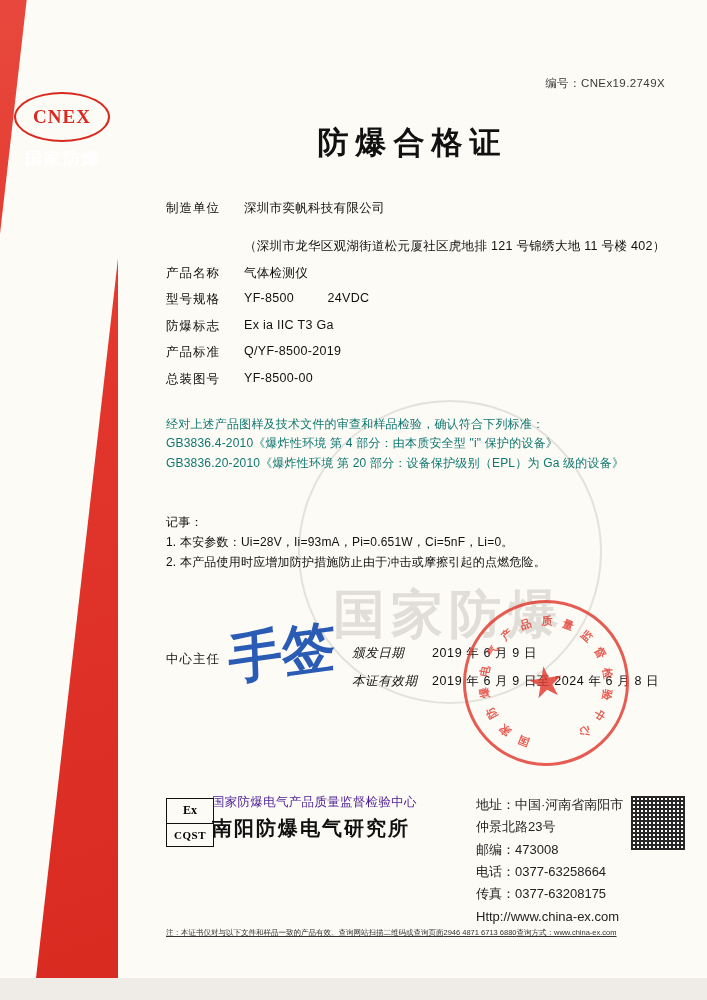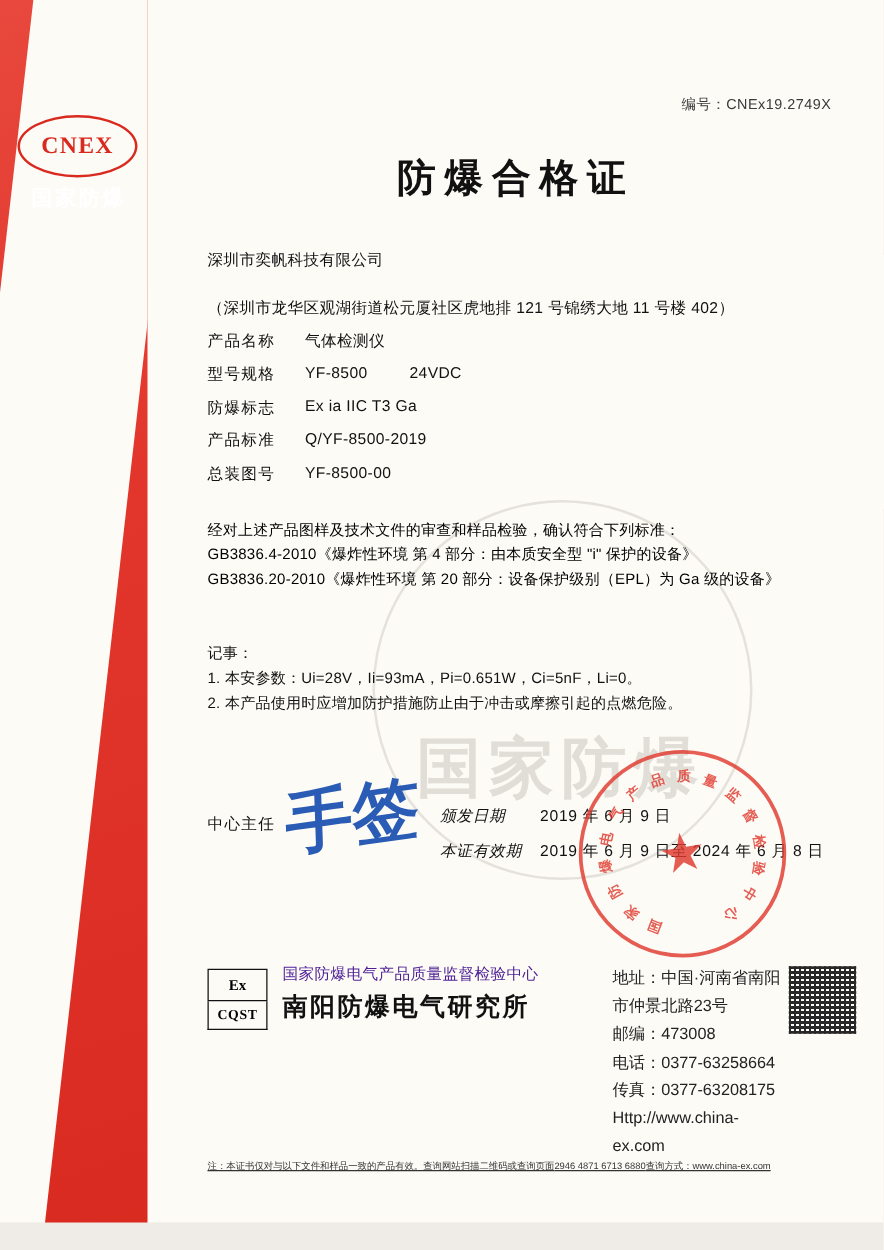--- a/index.html
+++ b/index.html
@@ -75,21 +75,21 @@
   
   .fields{position:absolute;left:48px;top:200px;width:520px;z-index:2;}
   .frow{display:flex;margin-bottom:9.5px;font-size:12.5px;color:#111;}
   .flabel{width:78px;flex:none;letter-spacing:1px;}
   .fval{flex:1;letter-spacing:.3px;}
   .fval .sub{display:block;margin-top:21px;}
   .fval .gap{display:inline-block;width:26px;}
   
   .stmt{
     position:absolute;left:48px;top:415px;width:540px;
-    font-size:12px;color:#000000;line-height:1.62;z-index:2;letter-spacing:.2px;
+    font-size:12px;color:#0f766e;line-height:1.62;z-index:2;letter-spacing:.2px;
   }
   .notes{
     position:absolute;left:48px;top:513px;width:540px;
     font-size:12px;color:#111;line-height:1.66;z-index:2;letter-spacing:.2px;
   }
   
   .sig-area{position:absolute;left:48px;top:645px;width:540px;z-index:3;}
   .sig-label{position:absolute;left:0;top:6px;font-size:12.5px;color:#111;letter-spacing:1px;}
   .sig-mark{
     position:absolute;left:62px;top:-28px;
@@ -120,21 +120,21 @@
     position:absolute;left:50%;top:50%;
     font-size:11px;color:#e03a2f;font-weight:bold;
     transform-origin:0 0;
     font-family:"Liberation Serif","DejaVu Serif",serif;
   }
   
   .footer{
     position:absolute;left:48px;bottom:62px;right:22px;z-index:3;
   }
   .foot-main{display:flex;align-items:flex-start;}
-  .ex-badge{width:46px;flex:none;margin-right:14px;margin-top:4px;}
+  .ex-badge{width:46px;flex:none;margin-right:0;margin-top:4px;}
   .ex-box{
     border:1.6px solid #111;width:46px;height:24px;
     display:flex;align-items:center;justify-content:center;
     font-size:12px;font-weight:bold;position:relative;
     font-family:"Liberation Serif","DejaVu Serif",serif;
   }
   .ex-box.bottom{height:22px;border-top:none;font-size:11px;letter-spacing:.5px;}
   .foot-names{flex:none;width:250px;}
   .foot-name1{font-size:12.5px;color:#4c1d95;letter-spacing:.3px;}
   .foot-name2{font-size:20px;font-weight:bold;color:#111;letter-spacing:2px;margin-top:4px;
@@ -182,20 +182,21 @@
 
     <div class="doc-no">
       <span>编号：</span><span>CNEx19.2749X</span>
     </div>
 
     <div class="title">防爆合格证</div>
 
     <div class="fields">
 
       <div class="frow">
+        <div class="flabel">制造单位</div>
         <div class="fval">
           <span>深圳市奕帆科技有限公司</span>
           <span class="sub">（深圳市龙华区观湖街道松元厦社区虎地排 121 号锦绣大地 11 号楼 402）</span>
         </div>
       </div>
 
       <div class="frow">
         <div class="flabel">产品名称</div>
         <div class="fval">气体检测仪</div>
       </div>

